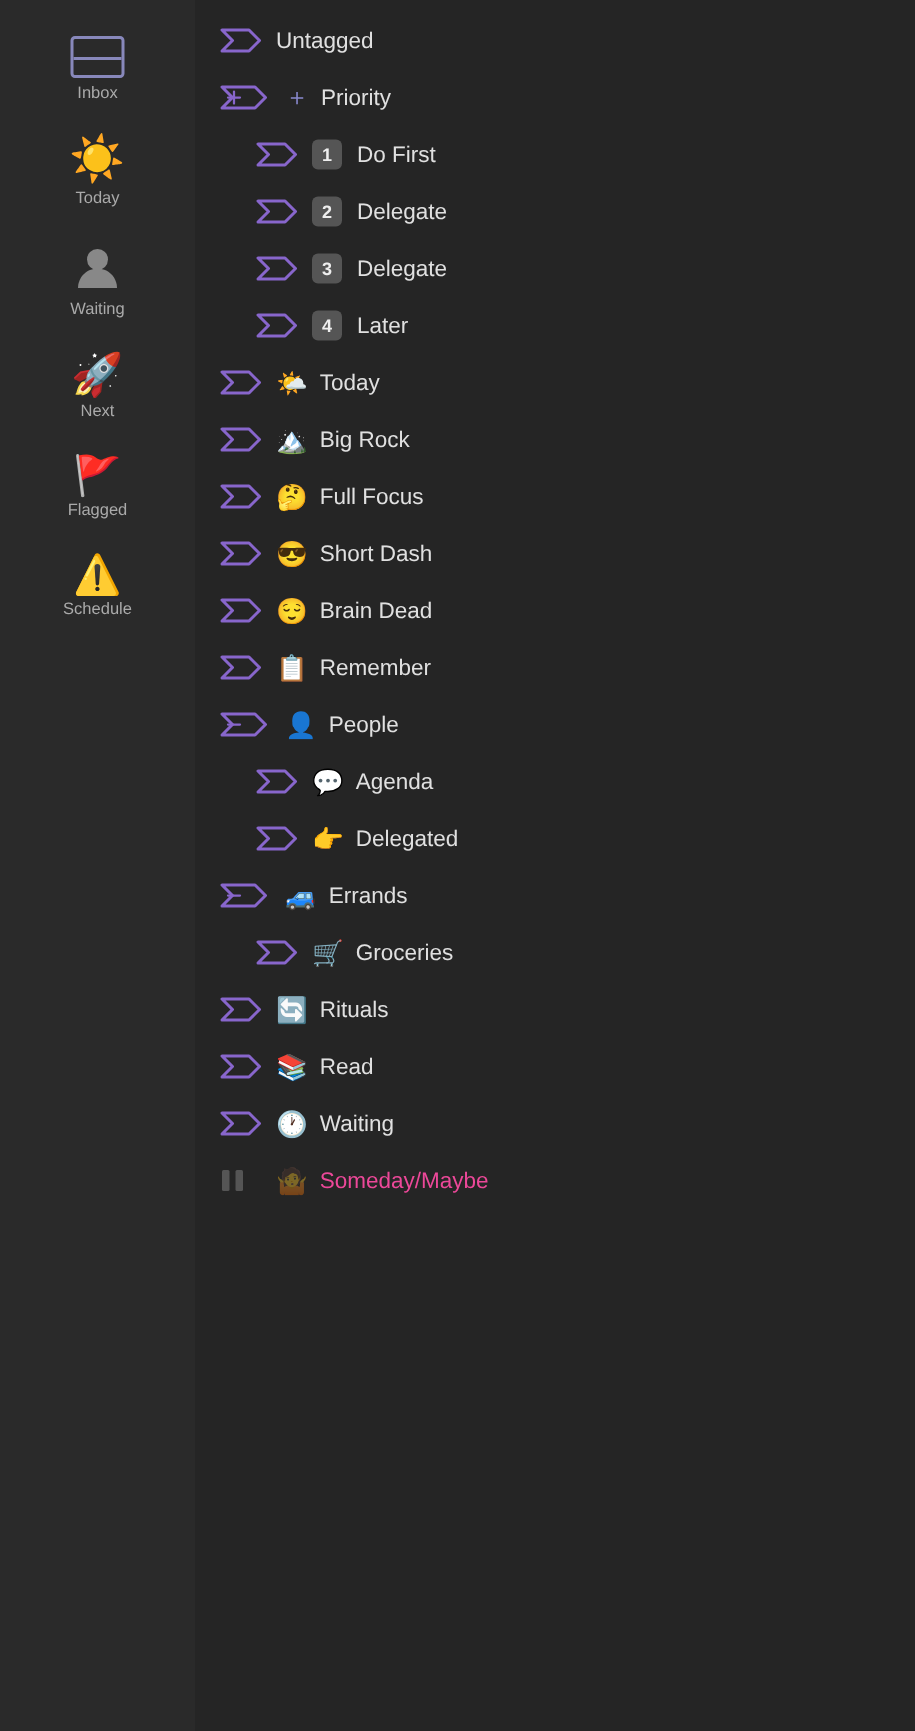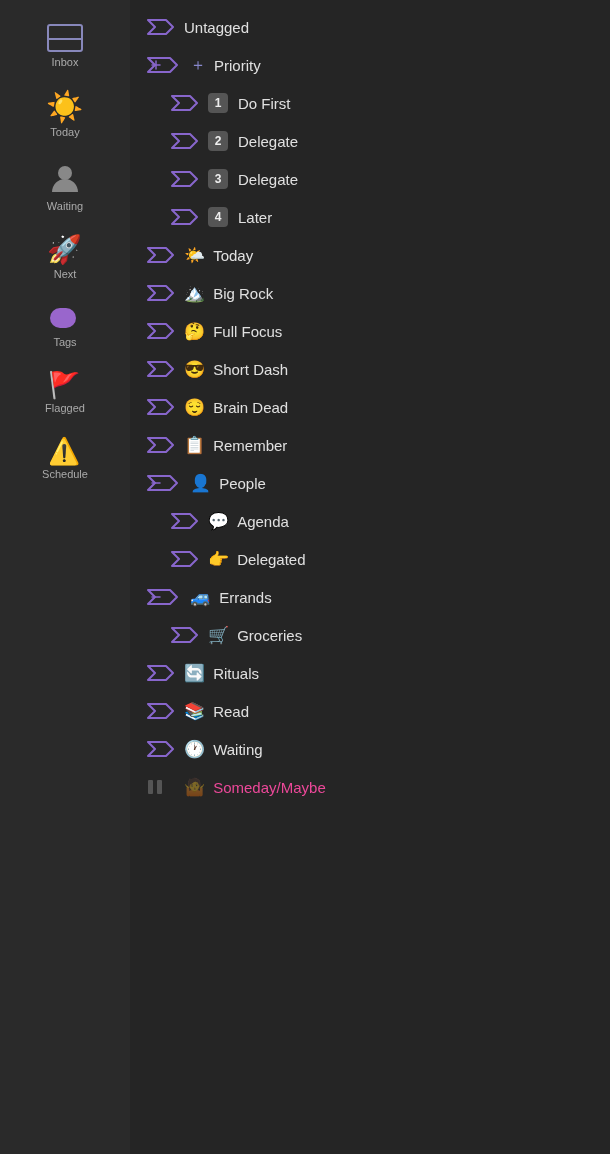--- a/index.html
+++ b/index.html
@@ -253,28 +253,20 @@
     </div>
     <span class="sidebar-label">Waiting</span>
   </div>
 
   <div class="sidebar-item">
     <div class="sidebar-icon icon-next">🚀</div>
     <span class="sidebar-label">Next</span>
   </div>
 
 
-  <div class="sidebar-item">
-    <div class="sidebar-icon icon-tags">
-      <svg width="34" height="28" viewBox="0 0 34 28">
-        <rect x="2" y="4" width="26" height="20" rx="10" ry="10" fill="#9966cc"></rect>
-      </svg>
-    </div>
-    <span class="sidebar-label">Tags</span>
-  </div>
 
   <div class="sidebar-item">
     <div class="sidebar-icon icon-flagged">🚩</div>
     <span class="sidebar-label">Flagged</span>
   </div>
 
   <div class="sidebar-item">
     <div class="sidebar-icon icon-stalled">⚠️</div>
     <span class="sidebar-label">Schedule</span>
   </div>

